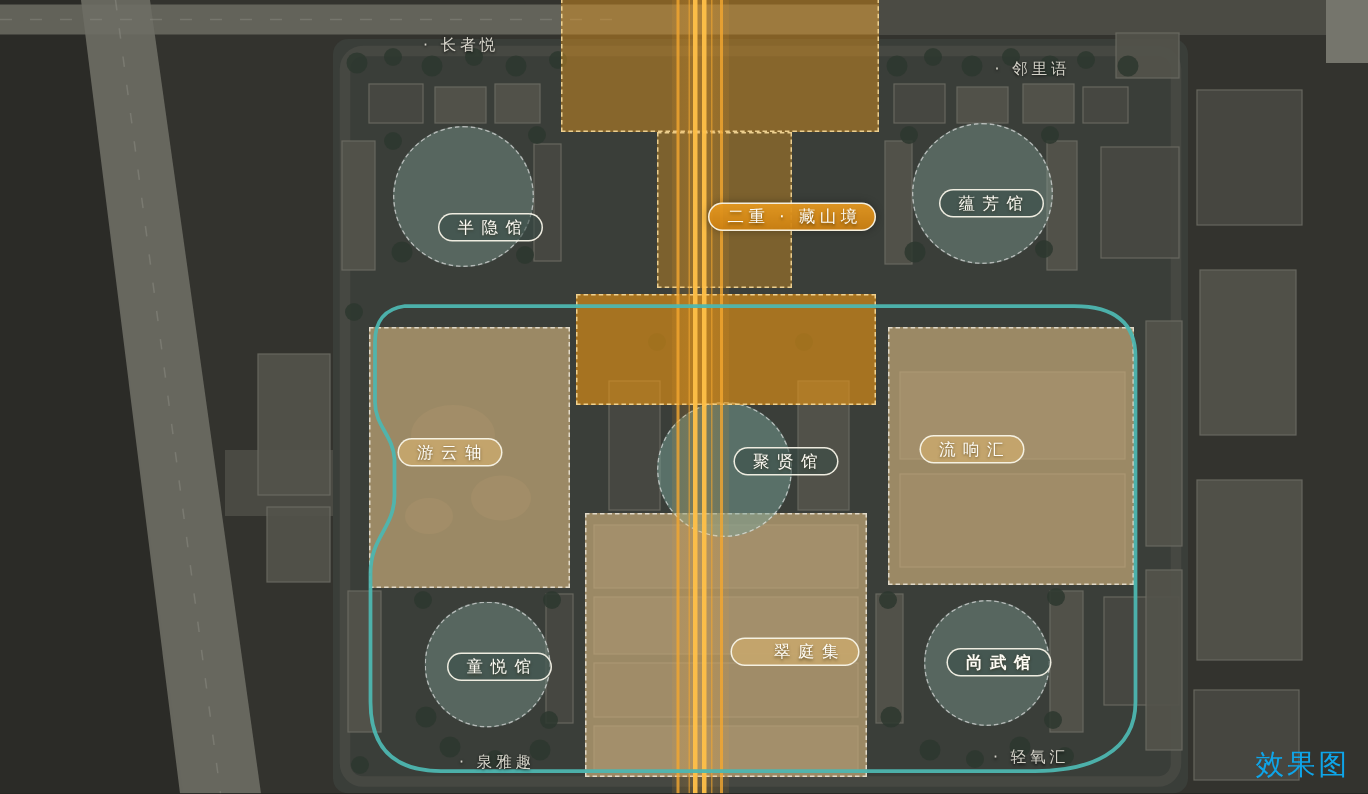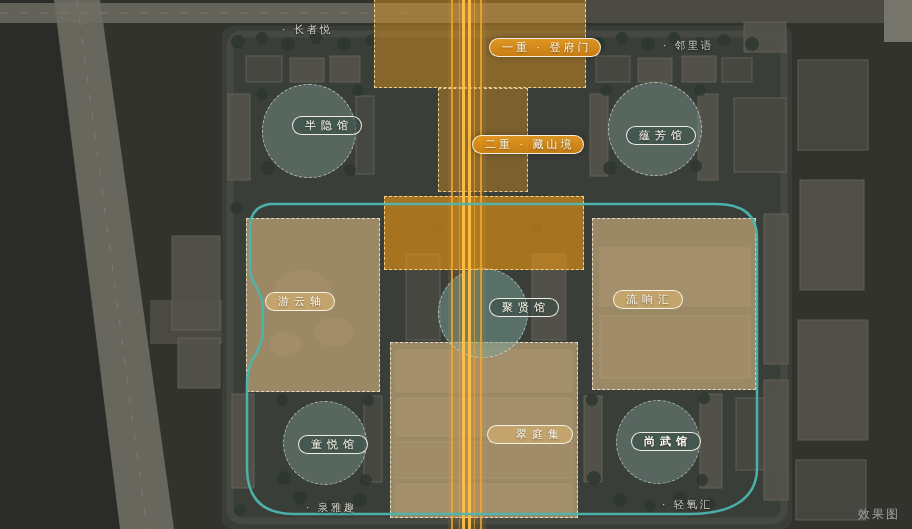--- a/index.html
+++ b/index.html
@@ -59,41 +59,41 @@
     padding:0 8px 0 12px;white-space:nowrap;
     text-shadow:0 1px 2px rgba(40,30,5,0.55);
   }
   .pill.orange{background:linear-gradient(180deg,rgba(228,152,32,.95),rgba(204,128,18,.95));
     box-shadow:0 0 6px rgba(0,0,0,.30);letter-spacing:3px;}
   .pill.tan{background:rgba(197,166,108,.92);letter-spacing:5px;}
   .pill.dark{background:rgba(56,76,70,.58);letter-spacing:5px;}
   .p-gate1{left:489px;top:38px;}
   .p-gate2{left:472px;top:135px;}
   .p-gate3{left:489px;top:226px;}
-  .p-banyin{left:292px;top:116px;text-align:right;}
+  .p-banyin{left:292px;top:142px;text-align:right;}
   .p-yunfang{left:626px;top:126px;}
   .p-youyun{left:265px;top:292px;}
   .p-juxian{left:489px;top:298px;}
   .p-liuxiang{left:613px;top:290px;text-align:right;}
   .p-tongyue{left:298px;top:435px;}
   .p-cuiting{left:487px;top:425px;padding-left:28px;}
   .p-shangwu{left:631px;top:432px;font-weight:bold;}
   
   .spot{
     position:absolute;z-index:8;color:#d6d4ca;font-size:10.5px;
     letter-spacing:2.5px;white-space:nowrap;text-shadow:0 1px 2px rgba(0,0,0,.8);
   }
   .sp-changzhe{left:282px;top:23px;}
   .sp-linli{left:663px;top:39px;}
   .sp-quanya{left:306px;top:501px;}
   .sp-qingyang{left:662px;top:498px;}
   
   .watermark{
     position:absolute;right:12px;bottom:6px;z-index:8;
-    color:#a3a3a3;font-size:12px;letter-spacing:2px;
+    color:#0ea5e9;font-size:19px;letter-spacing:2px;
   }
 </style>
 </head>
 <body>
 
 <div class="canvas">
 
   <svg class="bg" width="912" height="529" viewBox="0 0 912 529">
     <rect x="0" y="0" width="912" height="529" fill="#33332e"></rect>
     <path d="M0,0 L54,0 L122,529 L0,529 Z" fill="#2b2b27"></path>
@@ -214,21 +214,20 @@
       <div class="axl ax5"></div>
       <div class="axl ax6"></div>
   </div>
 
   <svg class="loop" width="912" height="529" viewBox="0 0 912 529">
     <path d="M270,204 L716,204 C744,204 757,216 757,238 L757,468 C757,502 726,514 690,514
              L294,514 C262,514 247,498 247,468 L247,382 C247,358 263,352 263,330 L263,306
              C262,290 250,284 250,268 L250,228 C250,214 256,206 270,204 Z" fill="none" stroke="#4db6b0" stroke-width="2.5" opacity="0.95"></path>
   </svg>
 
-  <div class="pill orange p-gate1">一重 · 登府门</div>
   <div class="pill orange p-gate2">二重 · 藏山境</div>
 
   <div class="pill dark p-banyin">半隐馆</div>
   <div class="pill dark p-yunfang">蕴芳馆</div>
   <div class="pill dark p-juxian">聚贤馆</div>
   <div class="pill dark p-tongyue">童悦馆</div>
   <div class="pill dark p-shangwu">尚武馆</div>
 
   <div class="pill tan p-youyun">游云轴</div>
   <div class="pill tan p-liuxiang">流响汇</div>

